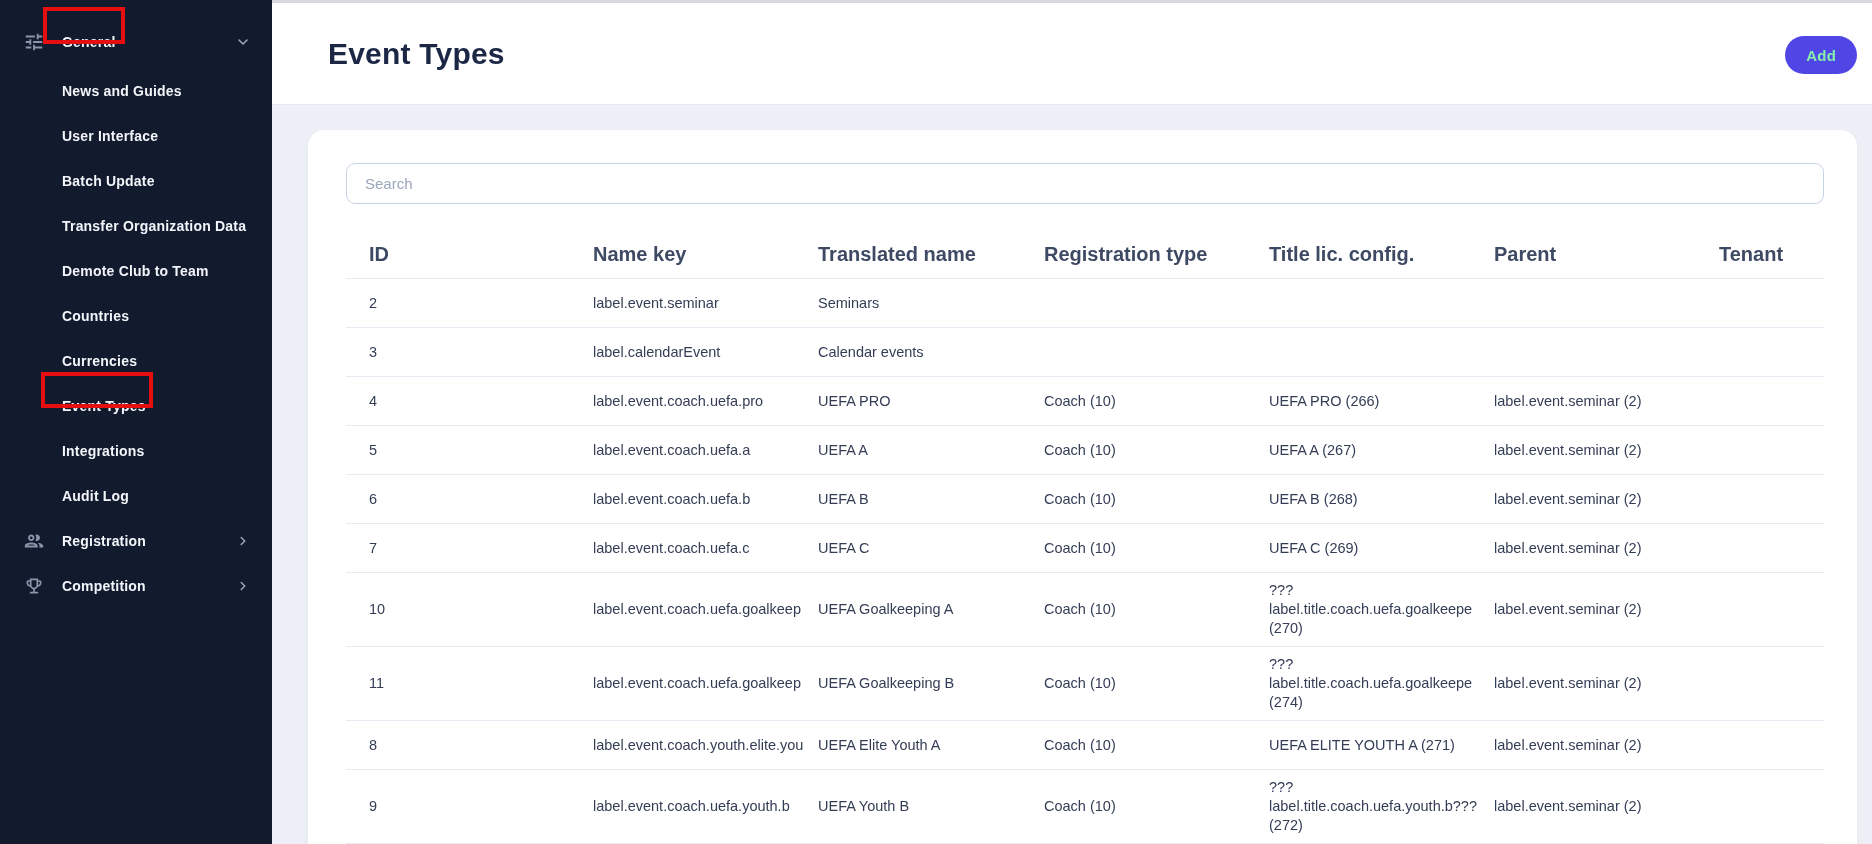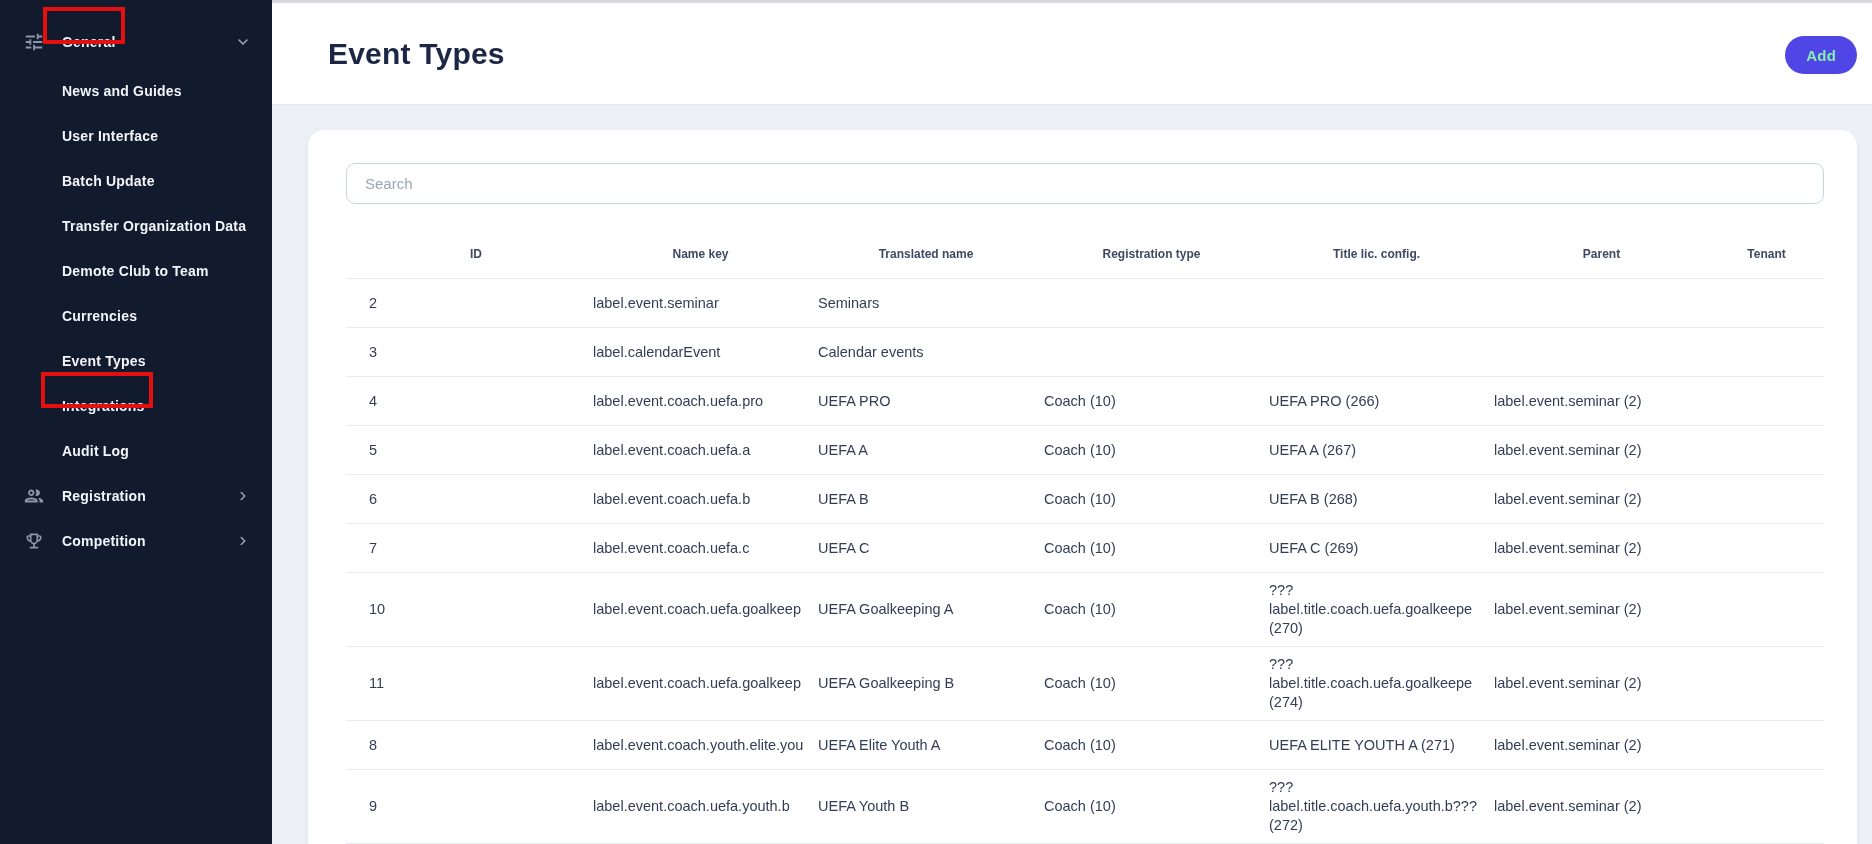--- a/index.html
+++ b/index.html
@@ -82,21 +82,21 @@
 
   .grid-row {
     display:grid;
     grid-template-columns:224px 225px 226px 225px 225px 225px 1fr;
     align-items:center;
     padding-left:23px;
   }
   .thead {
     margin-top:26px; height:49px;
     border-bottom:1px solid #e7ecf4;
-    color:#3e4a63; font-size:12px; font-weight:700;text-align:center;
+    color:#3e4a63; font-size:20px; font-weight:700;
   }
   .th { padding-right:10px; white-space:nowrap; overflow:hidden; }
   .trow {
     min-height:49px;
     padding-top:8px; padding-bottom:8px;
     border-bottom:1px solid #e7ecf4;
     color:#333d55; font-size:14.5px;
     cursor:pointer;
   }
   .td { padding-right:12px; white-space:nowrap; overflow:hidden; line-height:19px; }
@@ -122,20 +122,21 @@
           </svg>
       </span>
     </div>
 
     <div class="sub-items">
       <div class="sub-item">News and Guides</div>
       <div class="sub-item">User Interface</div>
       <div class="sub-item">Batch Update</div>
       <div class="sub-item">Transfer Organization Data</div>
       <div class="sub-item">Demote Club to Team</div>
+      <div class="sub-item">Countries</div>
       <div class="sub-item">Currencies</div>
       <div class="sub-item">Event Types</div>
       <div class="sub-item">Integrations</div>
       <div class="sub-item">Audit Log</div>
     </div>
 
     <div class="nav-header section-row">
       <span class="nav-icon">
         <svg width="22" height="22" viewBox="0 0 24 24" fill="currentColor">
             <path d="M9 13.75c-2.34 0-7 1.17-7 3.5V19h14v-1.75c0-2.33-4.66-3.5-7-3.5zM4.34 17c.84-.58 2.87-1.25 4.66-1.25s3.82.67 4.66 1.25H4.34zM9 12c1.93 0 3.5-1.57 3.5-3.5S10.93 5 9 5 5.5 6.57 5.5 8.5 7.07 12 9 12zm0-5c.83 0 1.5.67 1.5 1.5S9.83 10 9 10s-1.5-.67-1.5-1.5S8.17 7 9 7zm7.04 6.81c1.16.84 1.96 1.96 1.96 3.44V19h4v-1.75c0-2.02-3.5-3.17-5.96-3.44zM15 12c1.93 0 3.5-1.57 3.5-3.5S16.93 5 15 5c-.54 0-1.04.13-1.5.35.63.89 1 1.98 1 3.15s-.37 2.26-1 3.15c.46.22.96.35 1.5.35z"></path>

